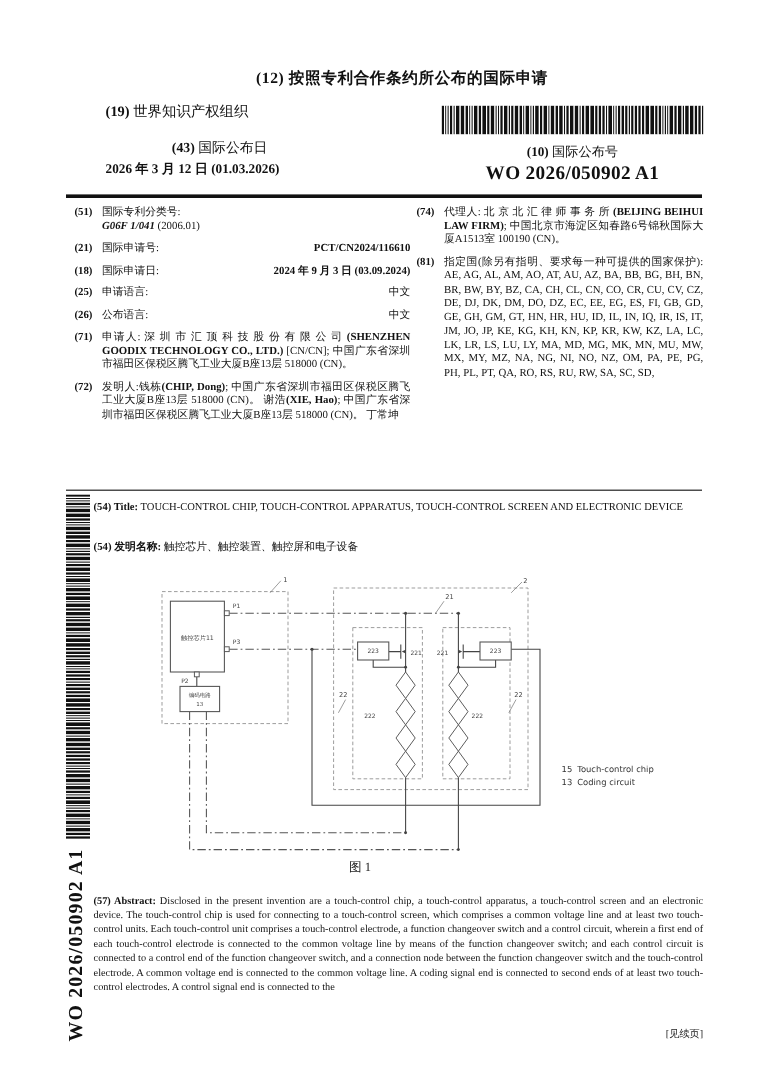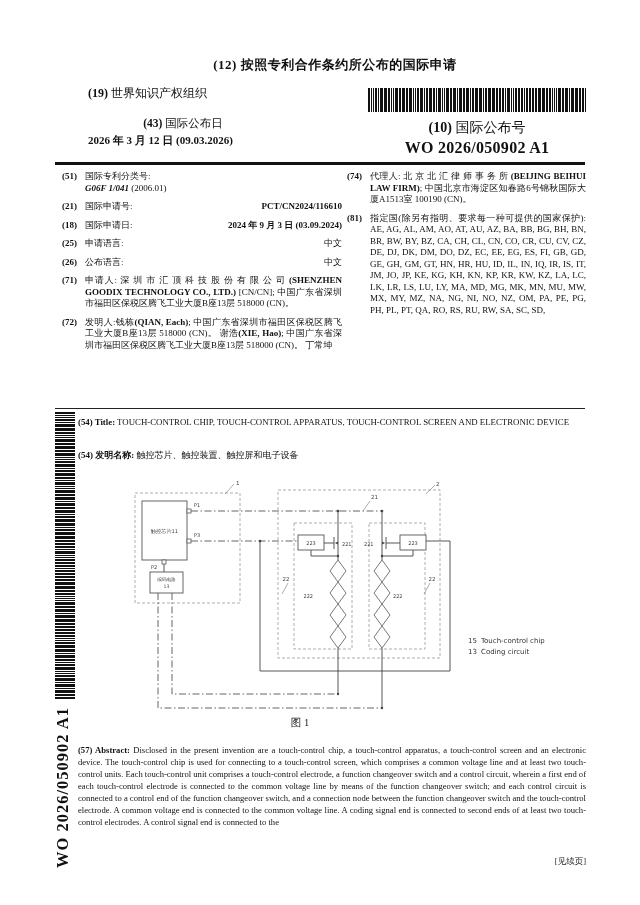--- a/index.html
+++ b/index.html
@@ -13,21 +13,21 @@
   .h-left .org2{text-align:center;letter-spacing:8px;margin-top:1px;}
   .h-left .date-label{margin-top:14px;text-align:center;font-size:11.5px;}
   .h-left .date-val{font-weight:bold;font-size:11px;white-space:nowrap;margin-top:2px;}
   .h-logo{position:absolute;left:252px;top:84px;width:120px;text-align:center;}
   .logotype{margin-top:2px;font-family:"DejaVu Sans","Liberation Sans",sans-serif;
             font-weight:bold;font-size:13.5px;letter-spacing:1px;white-space:nowrap;}
   .logo-div{display:inline-block;width:1px;height:12px;background:#111;margin:0 5px -1px 5px;}
   .h-right{position:absolute;left:368px;top:88px;width:218px;text-align:center;}
   .barcode-top{height:24px;width:218px;display:flex;flex-direction:row;overflow:hidden;margin-bottom:7px;}
   .barcode-top div{height:100%;}
-  .pubno-label{font-size:14px;}
+  .pubno-label{font-size:11px;}
   .pubno{font-size:16px;font-weight:bold;margin-top:2px;letter-spacing:0.3px;}
   .rule-thick{position:absolute;left:55px;top:162px;width:530px;height:2.5px;background:#111;}
   
   .bib-col{position:absolute;top:171px;font-size:9px;line-height:1.28;}
   .bib-col.left{left:62px;width:280px;}
   .bib-col.right{left:347px;width:239px;}
   .bib-entry{position:relative;padding-left:23px;margin-bottom:7px;text-align:justify;}
   .bib-entry.kv{display:flex;text-align:left;}
   .bib-code{position:absolute;left:0;top:0;font-weight:bold;}
   .bib-value{margin-left:auto;text-align:right;}
@@ -65,21 +65,21 @@
 </head>
 <body>
 
 <div class="page">
 
   <div class="h-type"><span class="seg-b">(12) </span><span class="seg-b">按照专利合作条约所公布的国际申请</span></div>
 
   <div class="h-left">
     <div class="org1"><span class="seg-b">(19) </span><span>世界知识产权组织</span></div>
     <div class="date-label"><span class="seg-b">(43) </span><span>国际公布日</span></div>
-    <div class="date-val">2026 年 3 月 12 日 (09.03.2026)</div>
+    <div class="date-val">2026 年 3 月 12 日 (01.03.2026)</div>
   </div>
 
 
   <div class="h-right">
     <div class="barcode-top" id="barcode-top">
         <div style="background: rgb(17, 17, 17); flex: 0 0 auto; width: 2px;"></div>
         <div style="background: rgb(255, 255, 255); flex: 0 0 auto; width: 1px;"></div>
         <div style="background: rgb(17, 17, 17); flex: 0 0 auto; width: 1px;"></div>
         <div style="background: rgb(255, 255, 255); flex: 0 0 auto; width: 1px;"></div>
         <div style="background: rgb(17, 17, 17); flex: 0 0 auto; width: 1px;"></div>
@@ -246,21 +246,21 @@
         <span class="bib-code">(25)</span>
         <span>申请语言:</span>
         <span class="bib-value"><span>中文</span></span>
       </div>
       <div class="bib-entry kv">
         <span class="bib-code">(26)</span>
         <span>公布语言:</span>
         <span class="bib-value"><span>中文</span></span>
       </div>
       <div class="bib-entry"><span class="bib-code">(71)</span><span><span>申请人: 深 圳 市 汇 顶 科 技 股 份 有 限 公 司 </span><span class="seg-b">(SHENZHEN GOODIX TECHNOLOGY CO., LTD.)</span><span> [CN/CN]; 中国广东省深圳市福田区保税区腾飞工业大厦B座13层 518000 (CN)。</span></span></div>
-      <div class="bib-entry"><span class="bib-code">(72)</span><span><span>发明人:钱栋</span><span class="seg-b">(QIAN, Each)</span><span>; 中国广东省深圳市福田区保税区腾飞工业大厦B座13层 518000 (CN)。 谢浩</span><span class="seg-b">(XIE, Hao)</span><span>; 中国广东省深圳市福田区保税区腾飞工业大厦B座13层 518000 (CN)。 丁常坤</span></span></div>
+      <div class="bib-entry"><span class="bib-code">(72)</span><span><span>发明人:钱栋</span><span class="seg-b">(CHIP, Dong)</span><span>; 中国广东省深圳市福田区保税区腾飞工业大厦B座13层 518000 (CN)。 谢浩</span><span class="seg-b">(XIE, Hao)</span><span>; 中国广东省深圳市福田区保税区腾飞工业大厦B座13层 518000 (CN)。 丁常坤</span></span></div>
     </div>
   <div class="bib-col right">
       <div class="bib-entry"><span class="bib-code">(74)</span><span><span>代理人: 北 京 北 汇 律 师 事 务 所 </span><span class="seg-b">(BEIJING BEIHUI LAW FIRM)</span><span>; 中国北京市海淀区知春路6号锦秋国际大厦A1513室 100190 (CN)。</span></span></div>
       <div class="bib-entry"><span class="bib-code">(81)</span><span><span>指定国(除另有指明、要求每一种可提供的国家保护): AE, AG, AL, AM, AO, AT, AU, AZ, BA, BB, BG, BH, BN, BR, BW, BY, BZ, CA, CH, CL, CN, CO, CR, CU, CV, CZ, DE, DJ, DK, DM, DO, DZ, EC, EE, EG, ES, FI, GB, GD, GE, GH, GM, GT, HN, HR, HU, ID, IL, IN, IQ, IR, IS, IT, JM, JO, JP, KE, KG, KH, KN, KP, KR, KW, KZ, LA, LC, LK, LR, LS, LU, LY, MA, MD, MG, MK, MN, MU, MW, MX, MY, MZ, NA, NG, NI, NO, NZ, OM, PA, PE, PG, PH, PL, PT, QA, RO, RS, RU, RW, SA, SC, SD,</span></span></div>
     </div>
 
   <div class="rule-thin"></div>
 
   <div class="barcode-left" id="barcode-left">
       <div style="background: rgb(17, 17, 17); flex: 0 0 auto; height: 2px;"></div>

